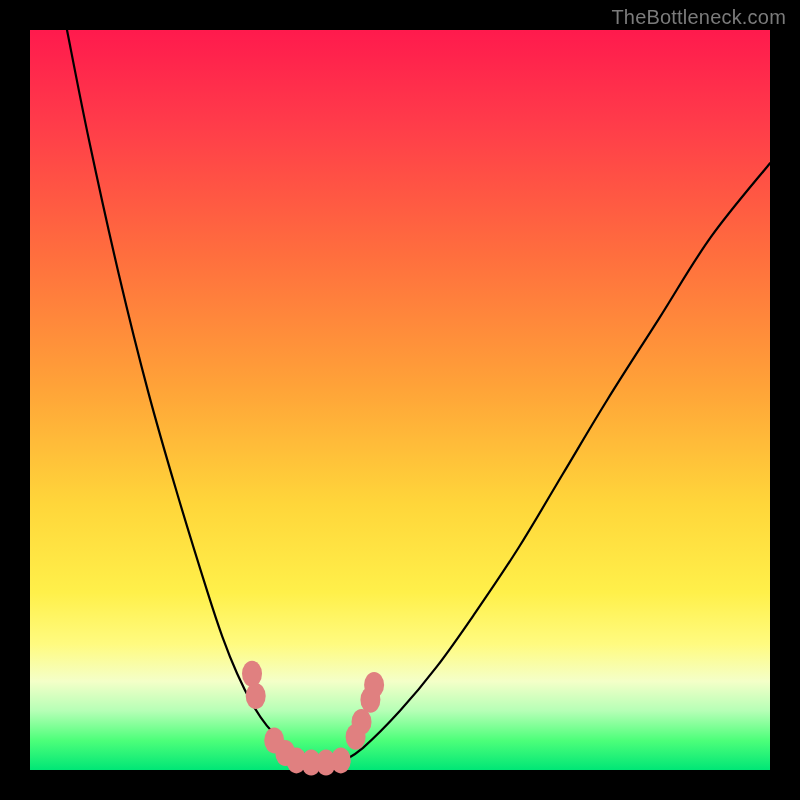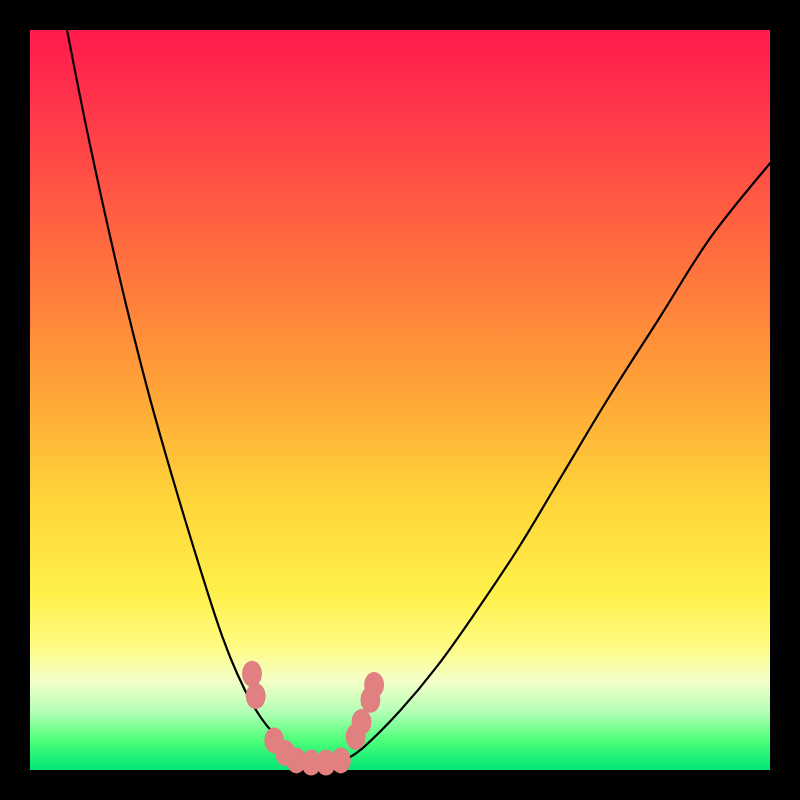--- a/index.html
+++ b/index.html
@@ -64,20 +64,21 @@
   }
   .marker {
     fill: #e08080;
     stroke: none;
   }
 </style>
 </head>
 <body>
 
 <div class="frame">
+  <div class="watermark">TheBottleneck.com</div>
 
   <div class="plot">
     <svg class="curves" viewBox="0 0 740 740" preserveAspectRatio="none">
       <path id="left-curve" class="curve" d="M 37 0 C 40.996 19.98, 49.876000000000005 67.04400000000001, 59.2 111 C 68.524 154.956, 78.14399999999999 198.912, 88.8 244.2 C 99.456 289.488, 107.744 322.64, 118.4 362.59999999999997 C 129.056 402.55999999999995, 137.344 430.236, 148 466.2 C 158.656 502.164, 169.608 537.092, 177.6 562.4 C 185.59199999999998 587.708, 187.072 592.1479999999999, 192.4 606.8 C 197.728 621.452, 201.872 631.8119999999999, 207.20000000000002 643.8 C 212.52800000000002 655.788, 216.672 664.076, 222 673.4 C 227.328 682.7239999999999, 231.472 688.94, 236.8 695.6 C 242.12800000000001 702.26, 246.27200000000002 705.072, 251.60000000000002 710.4 C 256.928 715.728, 261.072 721.2040000000001, 266.4 725.2 C 271.72799999999995 729.196, 278.536 731.268, 281.2 732.6"></path>
       <path id="right-curve" class="curve" d="M 310.8 732.6 C 314.796 729.936, 322.344 727.124, 333 717.8 C 343.656 708.4759999999999, 356.68 695.452, 370 680.8 C 383.32 666.1479999999999, 393.68000000000006 653.716, 407.00000000000006 636.4 C 420.32000000000005 619.084, 429.348 605.912, 444 584.6 C 458.652 563.288, 472.41600000000005 543.308, 488.40000000000003 518 C 504.384 492.692, 516.8159999999999 470.64, 532.8 444 C 548.784 417.36, 559.884 397.972, 577.2 370 C 594.5160000000001 342.028, 610.352 317.904, 629 288.6 C 647.648 259.29600000000005, 660.82 235.17200000000003, 680.8000000000001 207.20000000000005 C 700.7800000000001 179.22800000000007, 729.344 146.52000000000004, 740 133.20000000000005"></path>
       <g id="markers">
           <ellipse cx="222" cy="643.8" rx="10" ry="13" class="marker"></ellipse>
           <ellipse cx="225.7" cy="666" rx="10" ry="13" class="marker"></ellipse>
           <ellipse cx="244.20000000000002" cy="710.4" rx="10" ry="13" class="marker"></ellipse>
           <ellipse cx="255.29999999999998" cy="722.98" rx="10" ry="13" class="marker"></ellipse>

